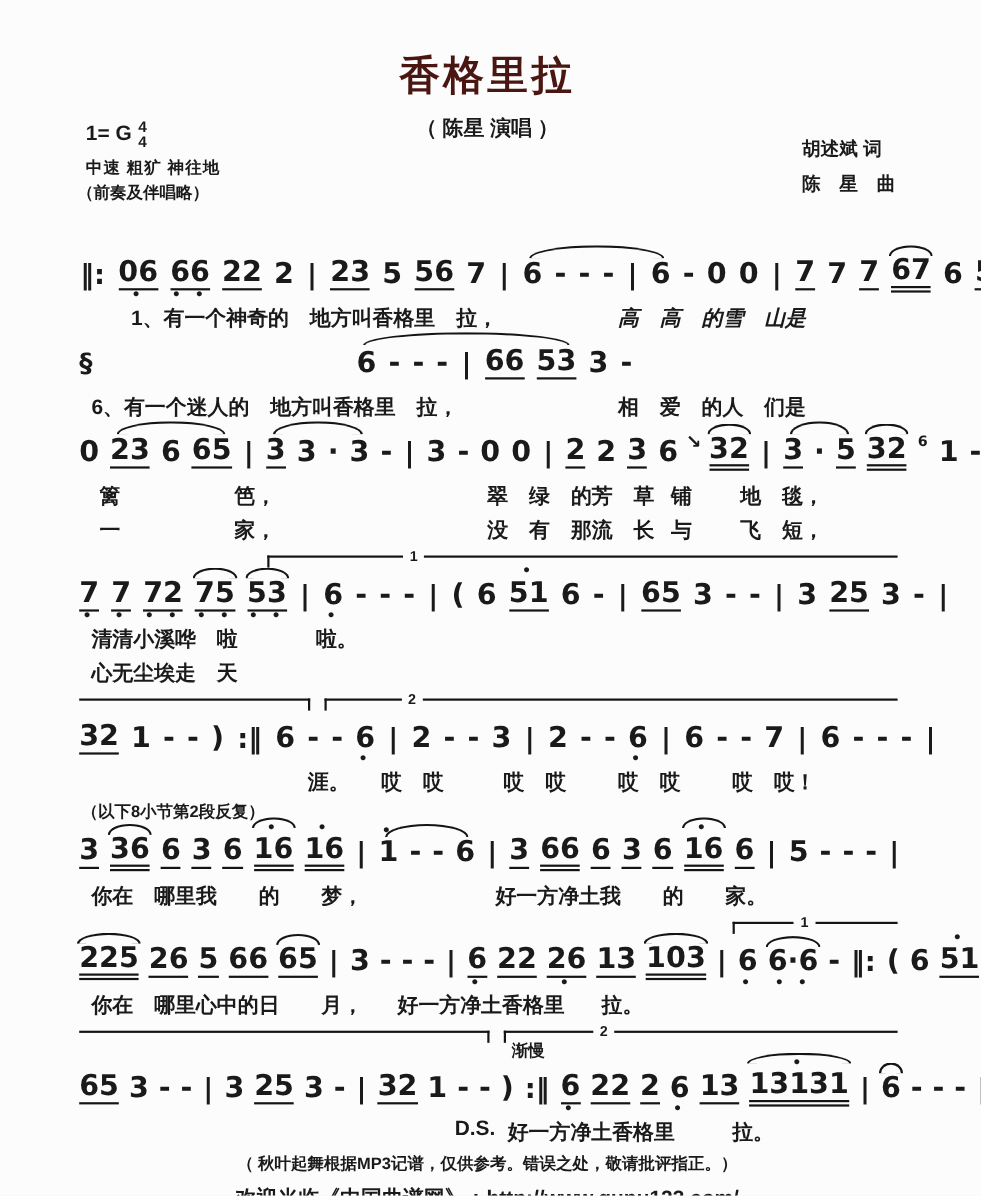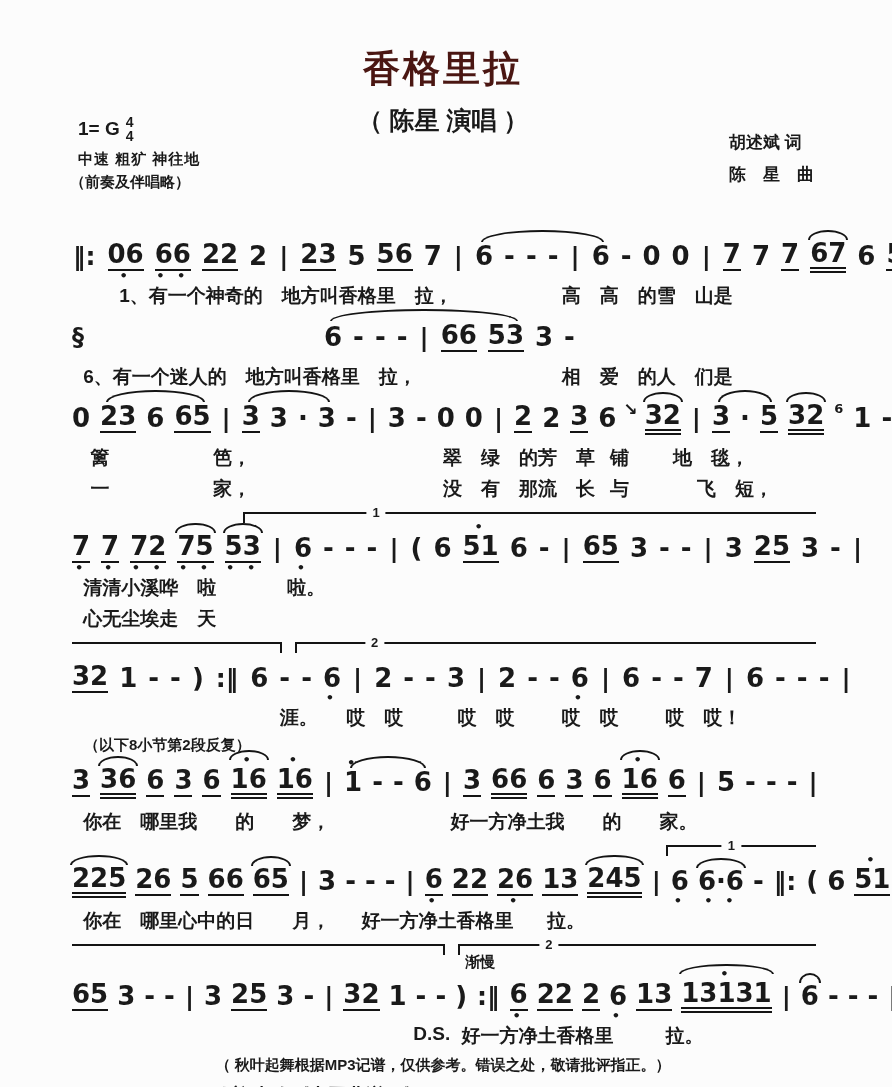--- a/index.html
+++ b/index.html
@@ -2,21 +2,21 @@
 <html style="--title-color: #4a1612;"><head>
 <meta charset="utf-8">
 <style>
   html,body{margin:0;padding:0;background:#f6f6f6;}
   .page{position:relative;width:892px;height:1087px;margin:0 auto;background:#fcfcfc;
         font-family:"Liberation Sans",sans-serif;color:#1a1a1a;overflow:hidden;}
   .inner{padding:44px 78px 0 72px;}
 
   
   .title{text-align:center;font-size:37px;font-weight:bold;letter-spacing:3px;color:var(--title-color,#4a1612);margin:0 0 10px 0;}
-  .subtitle{text-align:center;font-size:25px;font-weight:bold;margin-bottom:2px;}
+  .subtitle{text-align:center;font-size:19px;font-weight:bold;margin-bottom:2px;}
   .hdr{position:relative;height:92px;}
   .keyblock{position:absolute;left:6px;top:-24px;font-weight:bold;}
   .keysig{font-size:19px;display:flex;align-items:center;gap:6px;}
   .ts{display:inline-flex;flex-direction:column;align-items:center;font-size:14px;line-height:1.02;font-weight:bold;}
   .tempo-marks{font-size:15px;margin-top:6px;letter-spacing:1px;}
   .intro-note{font-size:15px;margin-top:4px;margin-left:-8px;}
   .credits{position:absolute;right:0;top:-12px;text-align:left;font-size:17px;font-weight:bold;line-height:1.9;}
 
   
   .system{position:relative;}
@@ -42,21 +42,21 @@
   .bracketrow{position:relative;height:18px;}
   .bracketrow.tall{height:34px;}
   .volta{position:absolute;top:7px;height:9px;border-top:2px solid #141414;}
   .volta.tl{border-left:2px solid #141414;}
   .volta.tr{border-right:2px solid #141414;}
   .vlbl{position:absolute;top:-9px;background:#fcfcfc;padding:0 6px;font-size:13px;font-weight:bold;transform:translateX(-50%);}
   .tempo{position:absolute;font-size:15px;font-weight:bold;}
 
   .lyr{position:relative;height:31px;font-size:19px;font-weight:bold;}
   .lyr span{position:absolute;top:2px;white-space:pre;}
-  .prenote{font-size:15px;font-weight:bold;padding:2px 0 2px 2px;margin-left:10px;}
+  .prenote{font-size:15px;font-weight:bold;padding:2px 0 2px 2px;}
 
   
   .footer{ text-align:center;margin-top:4px;}
   .foot-note{font-size:15px;font-weight:bold;}
   .foot-site{font-size:19px;font-weight:bold;margin-top:8px;}
 
   
 </style>
 </head>
 <body>
@@ -112,21 +112,21 @@
             <span class="bar">|</span>
             <span class="note u1">7</span>
             <span class="note">7</span>
             <span class="note u1">7</span>
             <span class="note u2 hat">67</span>
             <span class="note">6</span>
             <span class="note u1">5</span>
           </div>
           <div class="lyr">
             <span style="left: 1.5%; margin-left: 36px;">1、有一个神奇的　地方叫香格里　拉，</span>
-            <span style="left: 66%;">高　高　的雪　山是</span>
+            <span style="left: 66%; font-style: italic;">高　高　的雪　山是</span>
           </div>
         </div>
         <div class="system">
           <div class="notesrow" style="gap: 11px;">
             <span class="note segno">§</span>
             <span class="sp" style="width: 218px;"></span>
             <span class="arcgrp" style="gap: 11px;">
               <span class="note">6</span>
               <span class="note">-</span>
               <span class="note">-</span>
@@ -187,21 +187,21 @@
             <span style="left: 19%;">笆，</span>
             <span style="left: 50%;">翠　绿　的芳　草</span>
             <span style="left: 72.5%;">铺</span>
             <span style="left: 81%;">地　毯，</span>
           </div>
           <div class="lyr">
             <span style="left: 2.5%;">一</span>
             <span style="left: 19%;">家，</span>
             <span style="left: 50%;">没　有　那流　长</span>
             <span style="left: 72.5%;">与</span>
-            <span style="left: 81%; margin-left: 24px;">飞　短，</span>
+            <span style="left: 81%;">飞　短，</span>
           </div>
         </div>
         <div class="system">
           <div class="bracketrow">
             <div class="volta tl" style="left: 23%; width: 77%;">
               <span class="vlbl" style="left: 23%;">1</span>
             </div>
           </div>
           <div class="notesrow" style="gap: 11px;">
             <span class="note u1">7<span class="db">•</span></span>
@@ -340,21 +340,21 @@
             <span class="bar">|</span>
             <span class="note">3</span>
             <span class="note">-</span>
             <span class="note">-</span>
             <span class="note">-</span>
             <span class="bar">|</span>
             <span class="note u1">6<span class="db">•</span></span>
             <span class="note u1">22</span>
             <span class="note u1">26<span class="db">•</span></span>
             <span class="note u1">13</span>
-            <span class="note u2 hat">245</span>
+            <span class="note u2 hat">103</span>
             <span class="bar">|</span>
             <span class="note">6<span class="db">•</span></span>
             <span class="note hat">6·6<span class="db">• •</span></span>
             <span class="note">-</span>
             <span class="bar">‖:</span>
             <span class="note p">(</span>
             <span class="note">6</span>
             <span class="note u1">51<span class="da">•</span></span>
           </div>
           <div class="lyr">

